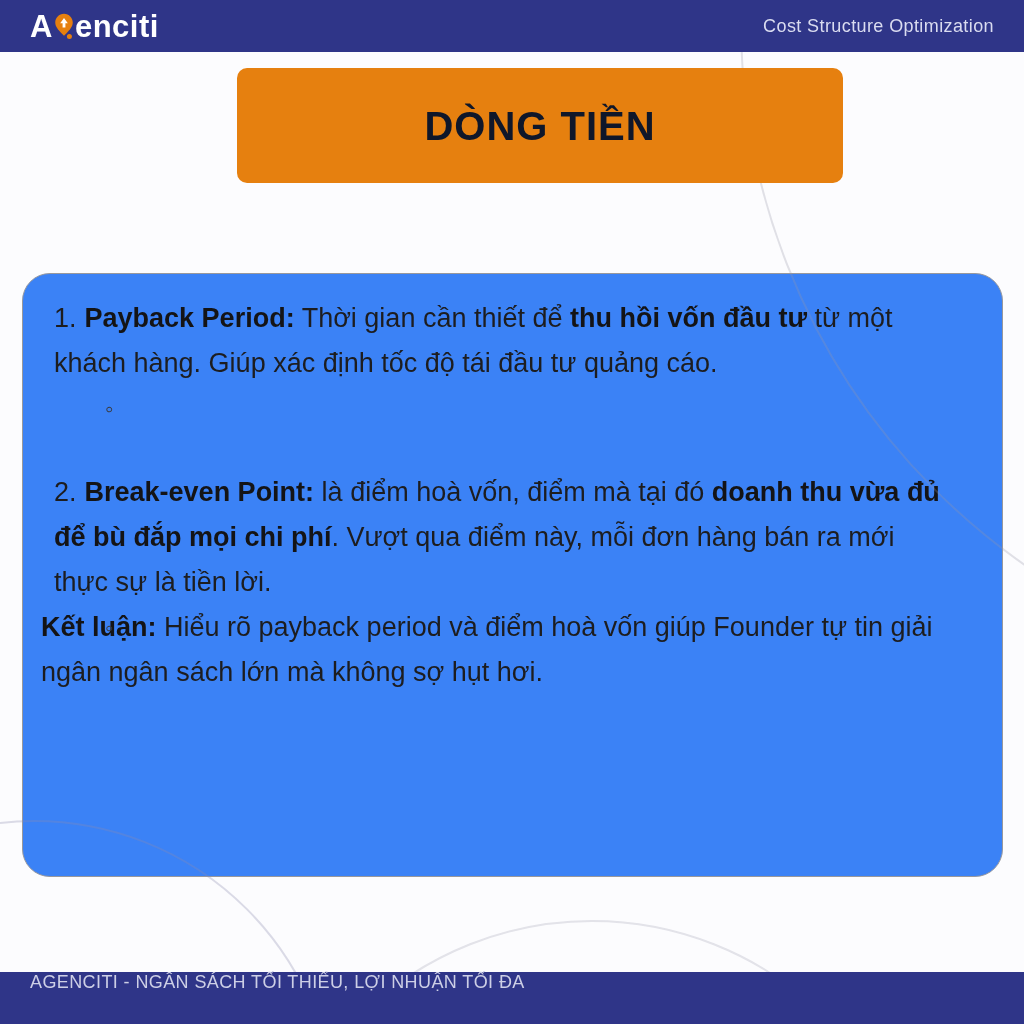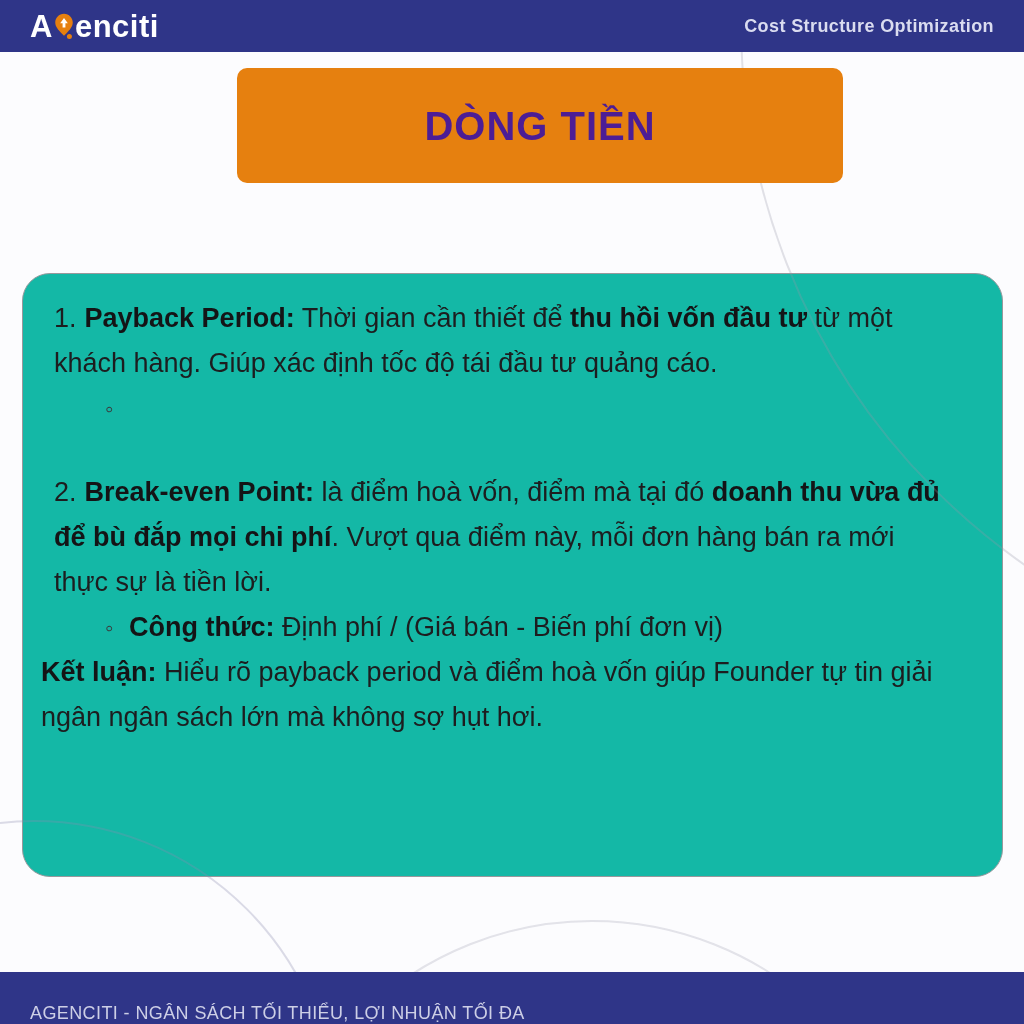--- a/index.html
+++ b/index.html
@@ -16,55 +16,55 @@
   .c-bottomcenter{left:260px;top:920px;width:660px;height:660px;border:2px solid rgba(150,150,170,0.25);}
 
   
   .header{
     position:absolute;left:0;top:0;width:1024px;height:52px;background:#2F3588;
     display:flex;align-items:center;justify-content:space-between;
     padding:0 30px;box-sizing:border-box;z-index:5;
   }
   .logo{display:flex;align-items:center;color:#FFFFFF;font-size:31px;font-weight:800;letter-spacing:0.5px;line-height:1;}
   .logo .pin{display:inline-block;width:20px;height:30px;margin:0 1px;transform:translateY(1px);}
-  .header-right{color:#DADCF0;font-size:18px;font-weight:700;letter-spacing:0.4px;}
+  .header-right{color:#DADCF0;font-size:18px;font-weight:400;letter-spacing:0.4px;}
 
   
   .banner{
     position:absolute;left:237px;top:68px;width:606px;height:115px;
     background:#E6800F;border-radius:10px;z-index:4;
     display:flex;flex-direction:column;align-items:center;justify-content:center;
-    text-align:center;color:#4c1d95;
+    text-align:center;color:#0f172a;
   }
   .banner-title{font-size:40px;font-weight:800;letter-spacing:1px;line-height:1.15;}
   .banner-subtitle{font-size:23px;font-weight:800;letter-spacing:0.5px;margin-top:4px;}
 
   
   .card{
     position:absolute;left:22px;top:273px;width:981px;height:604px;
-    background:#14b8a6;border:1.5px solid #98989C;border-radius:28px;
+    background:#3b82f6;border:1.5px solid #98989C;border-radius:28px;
     box-sizing:border-box;z-index:2;
     padding:22px 26px 0 18px;
     color:#1D1D1F;font-size:27px;line-height:45px;
   }
   .card b{font-weight:700;color:#141416;}
   .list-item{position:relative;padding-left:13px;}
   .list-item .num{margin-right:8px;}
   .li-1{max-width:888px;}
   .li-2{max-width:900px;margin-top:84px;}
   .sub-item{position:relative;padding-left:88px;}
   .sub-item .bullet{position:absolute;left:64px;top:0;font-size:24px;color:#3a3a3c;}
   .sub-1{max-width:900px;}
   .sub-2{max-width:930px;}
   .conclusion{max-width:945px;}
 
   
   .footer{
     position:absolute;left:0;bottom:0;width:1024px;height:52px;background:#2F3588;
-    display:flex;align-items:flex-end;padding:0 30px;box-sizing:border-box;z-index:5;
+    display:flex;align-items:flex-start;padding:0 30px;box-sizing:border-box;z-index:5;
     color:#CDCFE6;font-size:18px;letter-spacing:0.4px;
   }
 </style>
 </head>
 <body>
 
 <div>
   <div class="decor-circle c-topright"></div>
   <div class="decor-circle c-bottomleft"></div>
   <div class="decor-circle c-bottomcenter"></div>
@@ -91,21 +91,21 @@
       <span class="num">1.</span><span><b>Payback Period:</b><span> Thời gian cần thiết để </span><b>thu hồi vốn đầu tư</b><span> từ một khách hàng. Giúp xác định tốc độ tái đầu tư quảng cáo.</span></span>
     </div>
     <div class="sub-item sub-1">
       <span class="bullet">◦</span>
     </div>
 
     <div class="list-item li-2">
       <span class="num">2.</span><span><b>Break-even Point:</b><span> là điểm hoà vốn, điểm mà tại đó </span><b>doanh thu vừa đủ để bù đắp mọi chi phí</b><span>. Vượt qua điểm này, mỗi đơn hàng bán ra mới thực sự là tiền lời.</span></span>
     </div>
     <div class="sub-item sub-2">
-      <span class="bullet">◦</span><span><b>Công thức:</b><span> Định phí / (Giá bán - Biến phí đơn vị)</span></span>
+      <span class="bullet">◦</span>
     </div>
 
     <div class="conclusion"><b>Kết luận:</b><span> Hiểu rõ payback period và điểm hoà vốn giúp Founder tự tin giải ngân ngân sách lớn mà không sợ hụt hơi.</span></div>
   </section>
 
   <footer class="footer">
     <span>AGENCITI - NGÂN SÁCH TỐI THIỂU, LỢI NHUẬN TỐI ĐA</span>
   </footer>
 </div>
 

